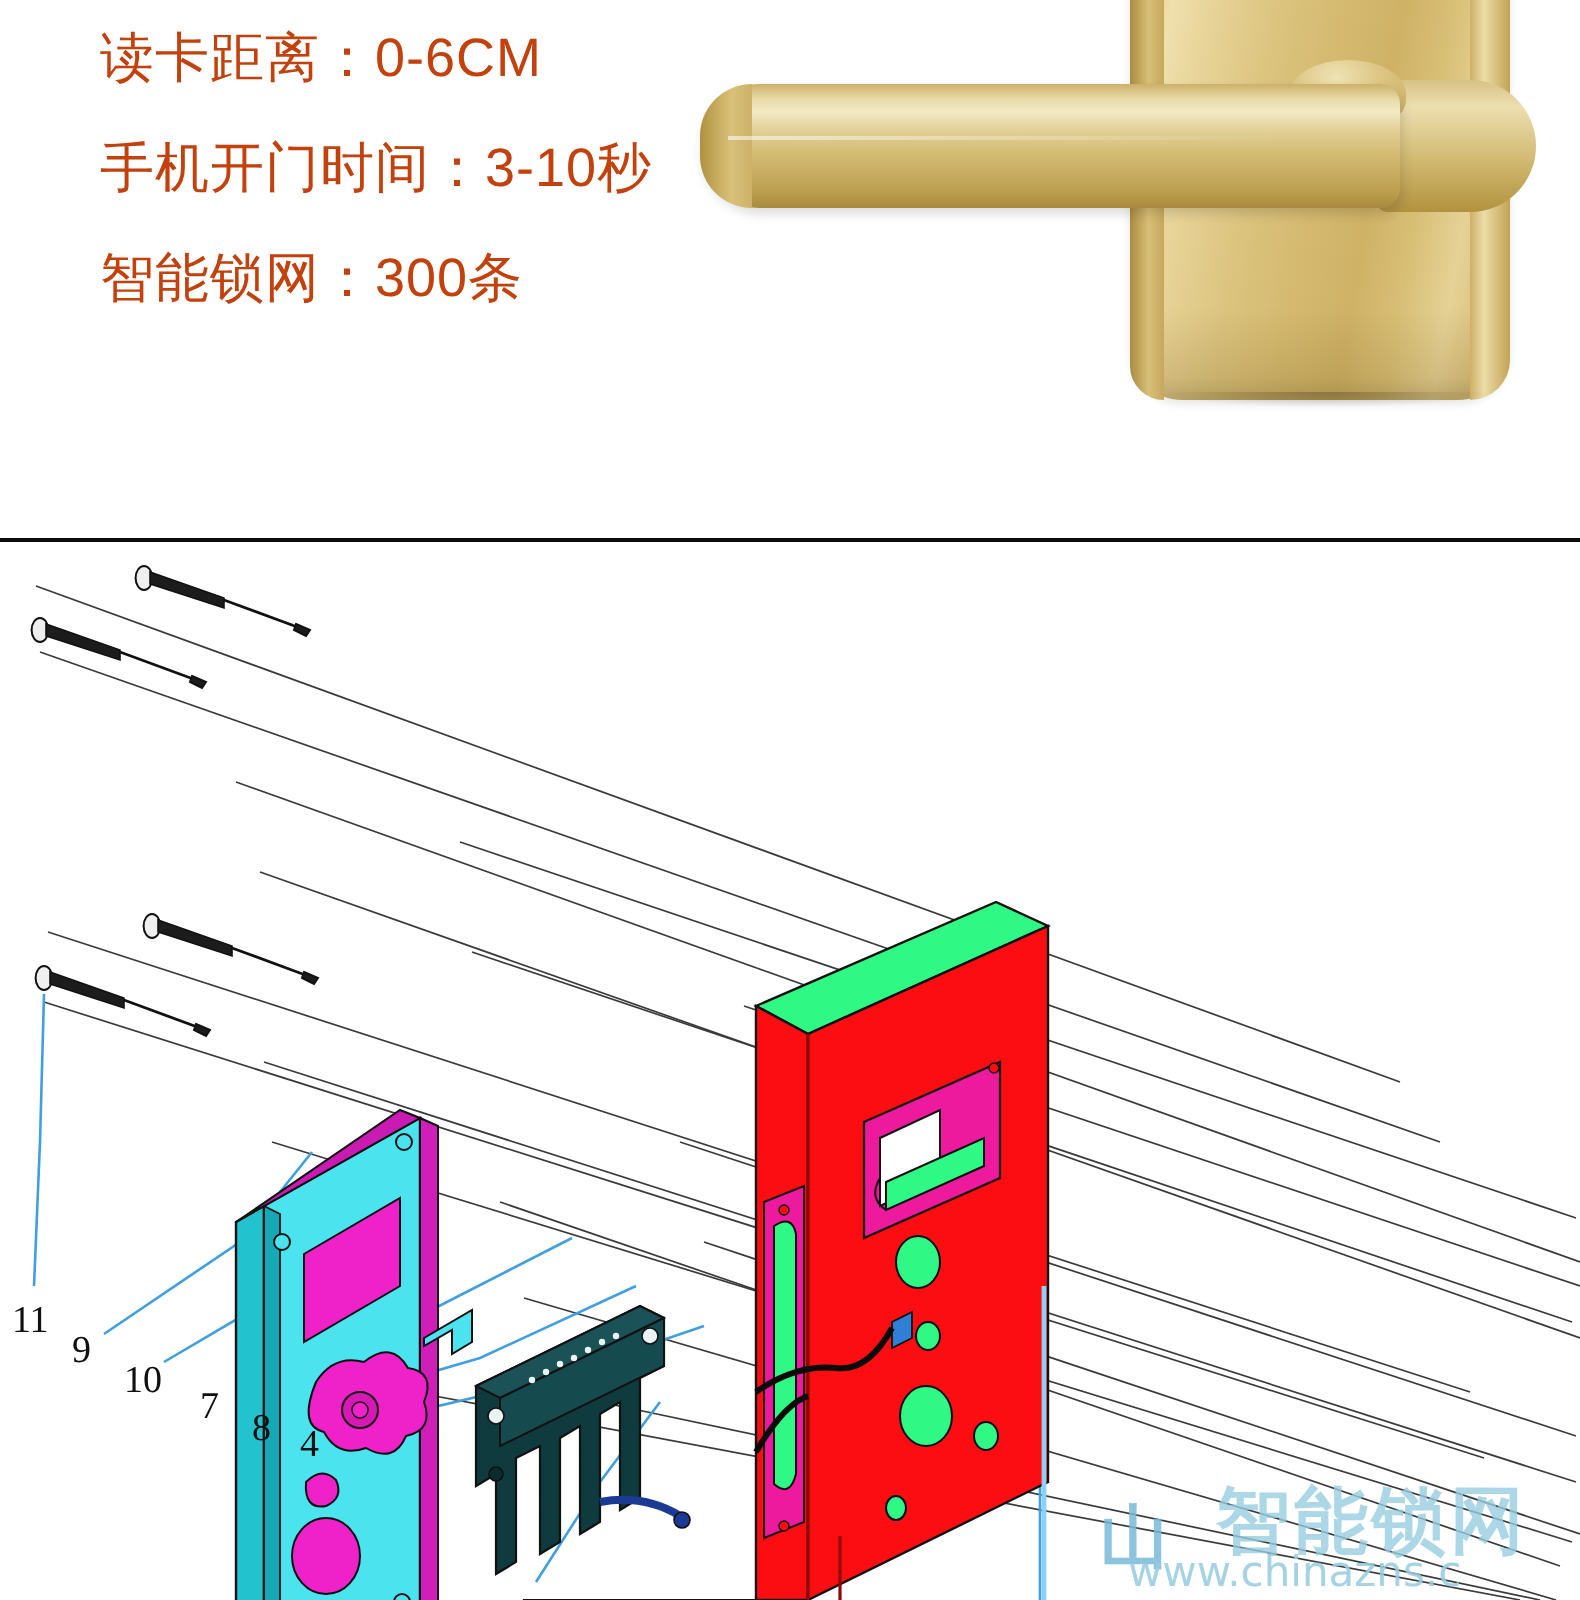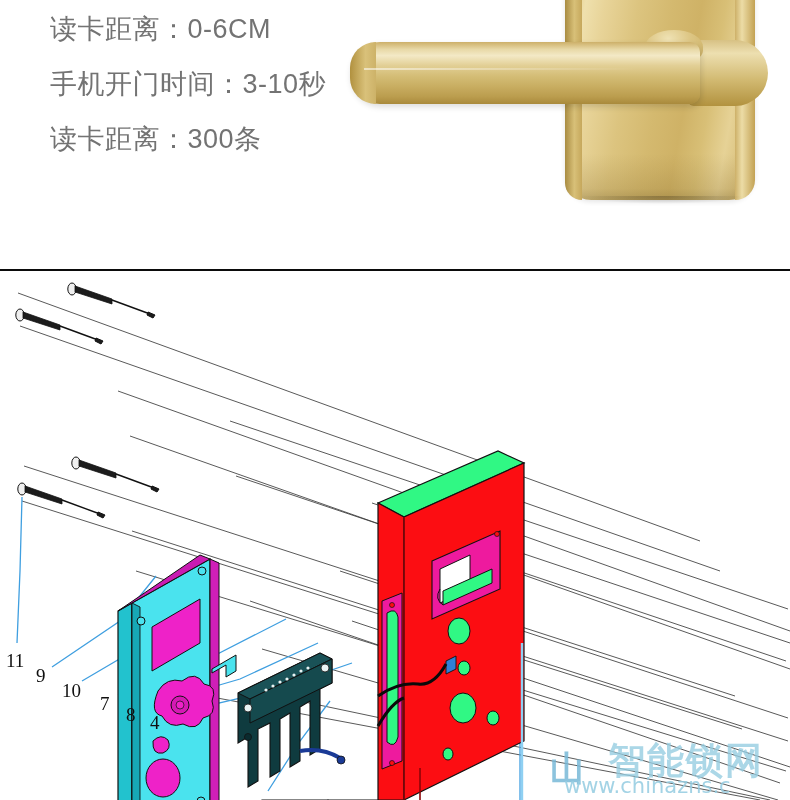--- a/index.html
+++ b/index.html
@@ -8,21 +8,21 @@
     width:790px;height:800px;overflow:hidden;position:relative;
     font-family:"Liberation Sans","DejaVu Sans",sans-serif;
     -webkit-font-smoothing:antialiased;
   }
   .page{position:relative;width:790px;height:800px;background:#fff;}
 
   
   #spec-panel{position:absolute;left:0;top:0;width:790px;height:270px;background:#fff;overflow:hidden;}
   #spec-list{position:absolute;left:50px;top:2px;width:420px;}
   .spec-line{
-    font-size:27px;line-height:55px;color:#737373;white-space:nowrap;
+    font-size:27px;line-height:55px;color:#c2410c;white-space:nowrap;
     letter-spacing:.5px;font-weight:400;
   }
 
   
   #product-photo{position:absolute;left:460px;top:-40px;width:330px;height:300px;}
   #escutcheon{
     position:absolute;left:105px;top:-60px;width:190px;height:300px;
     border-radius:6px 6px 26px 26px;
     background:
       linear-gradient(100deg,
@@ -115,21 +115,21 @@
 </head>
 <body>
 
 <div class="page">
 
   <section id="spec-panel">
 
     <div id="spec-list">
       <div class="spec-line">读卡距离：0-6CM</div>
       <div class="spec-line">手机开门时间：3-10秒</div>
-      <div class="spec-line">读卡距离：300条</div>
+      <div class="spec-line">智能锁网：300条</div>
     </div>
 
     <div id="product-photo">
       <div id="escutcheon"></div>
       <div id="escutcheon-edge-l"></div>
       <div id="escutcheon-edge-r"></div>
       <div id="handle-neck"></div>
       <div id="handle-rose"></div>
       <div id="handle-lever"></div>
       <div id="photo-shadow"></div>

